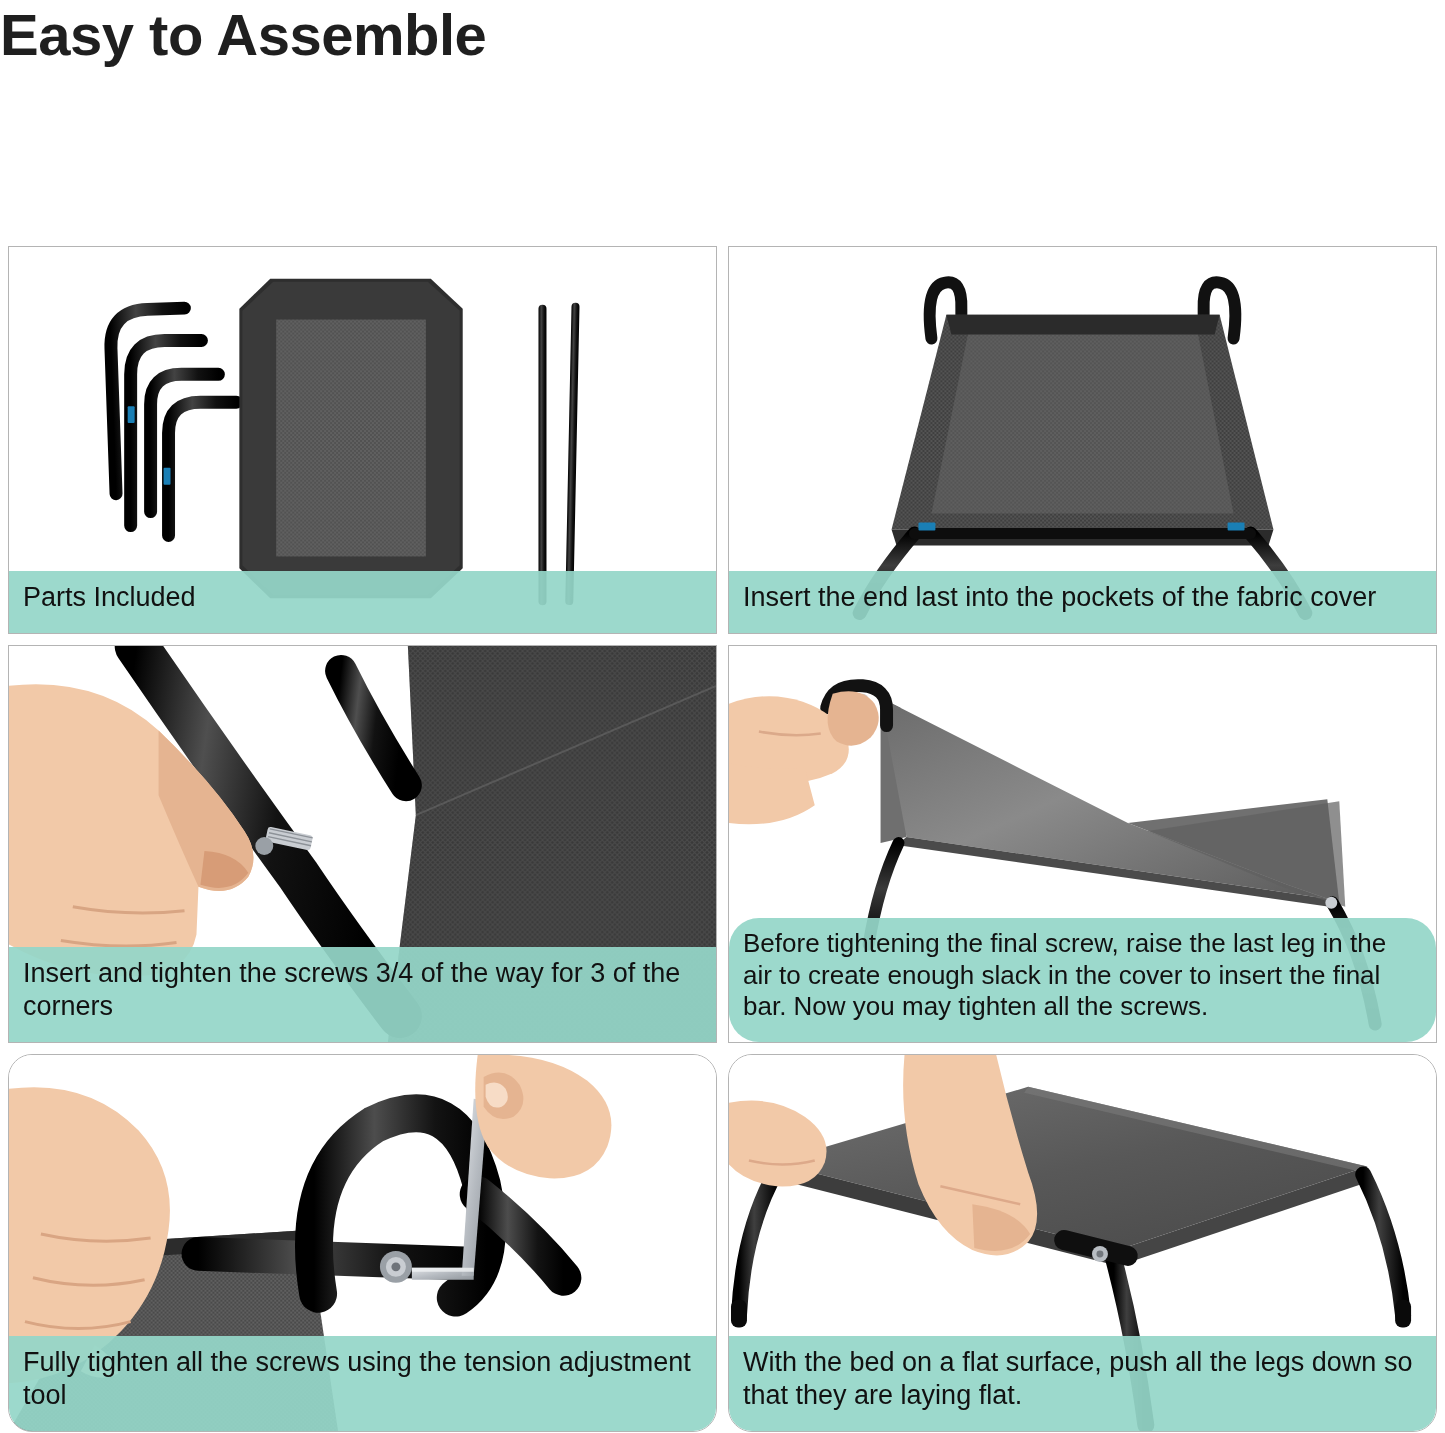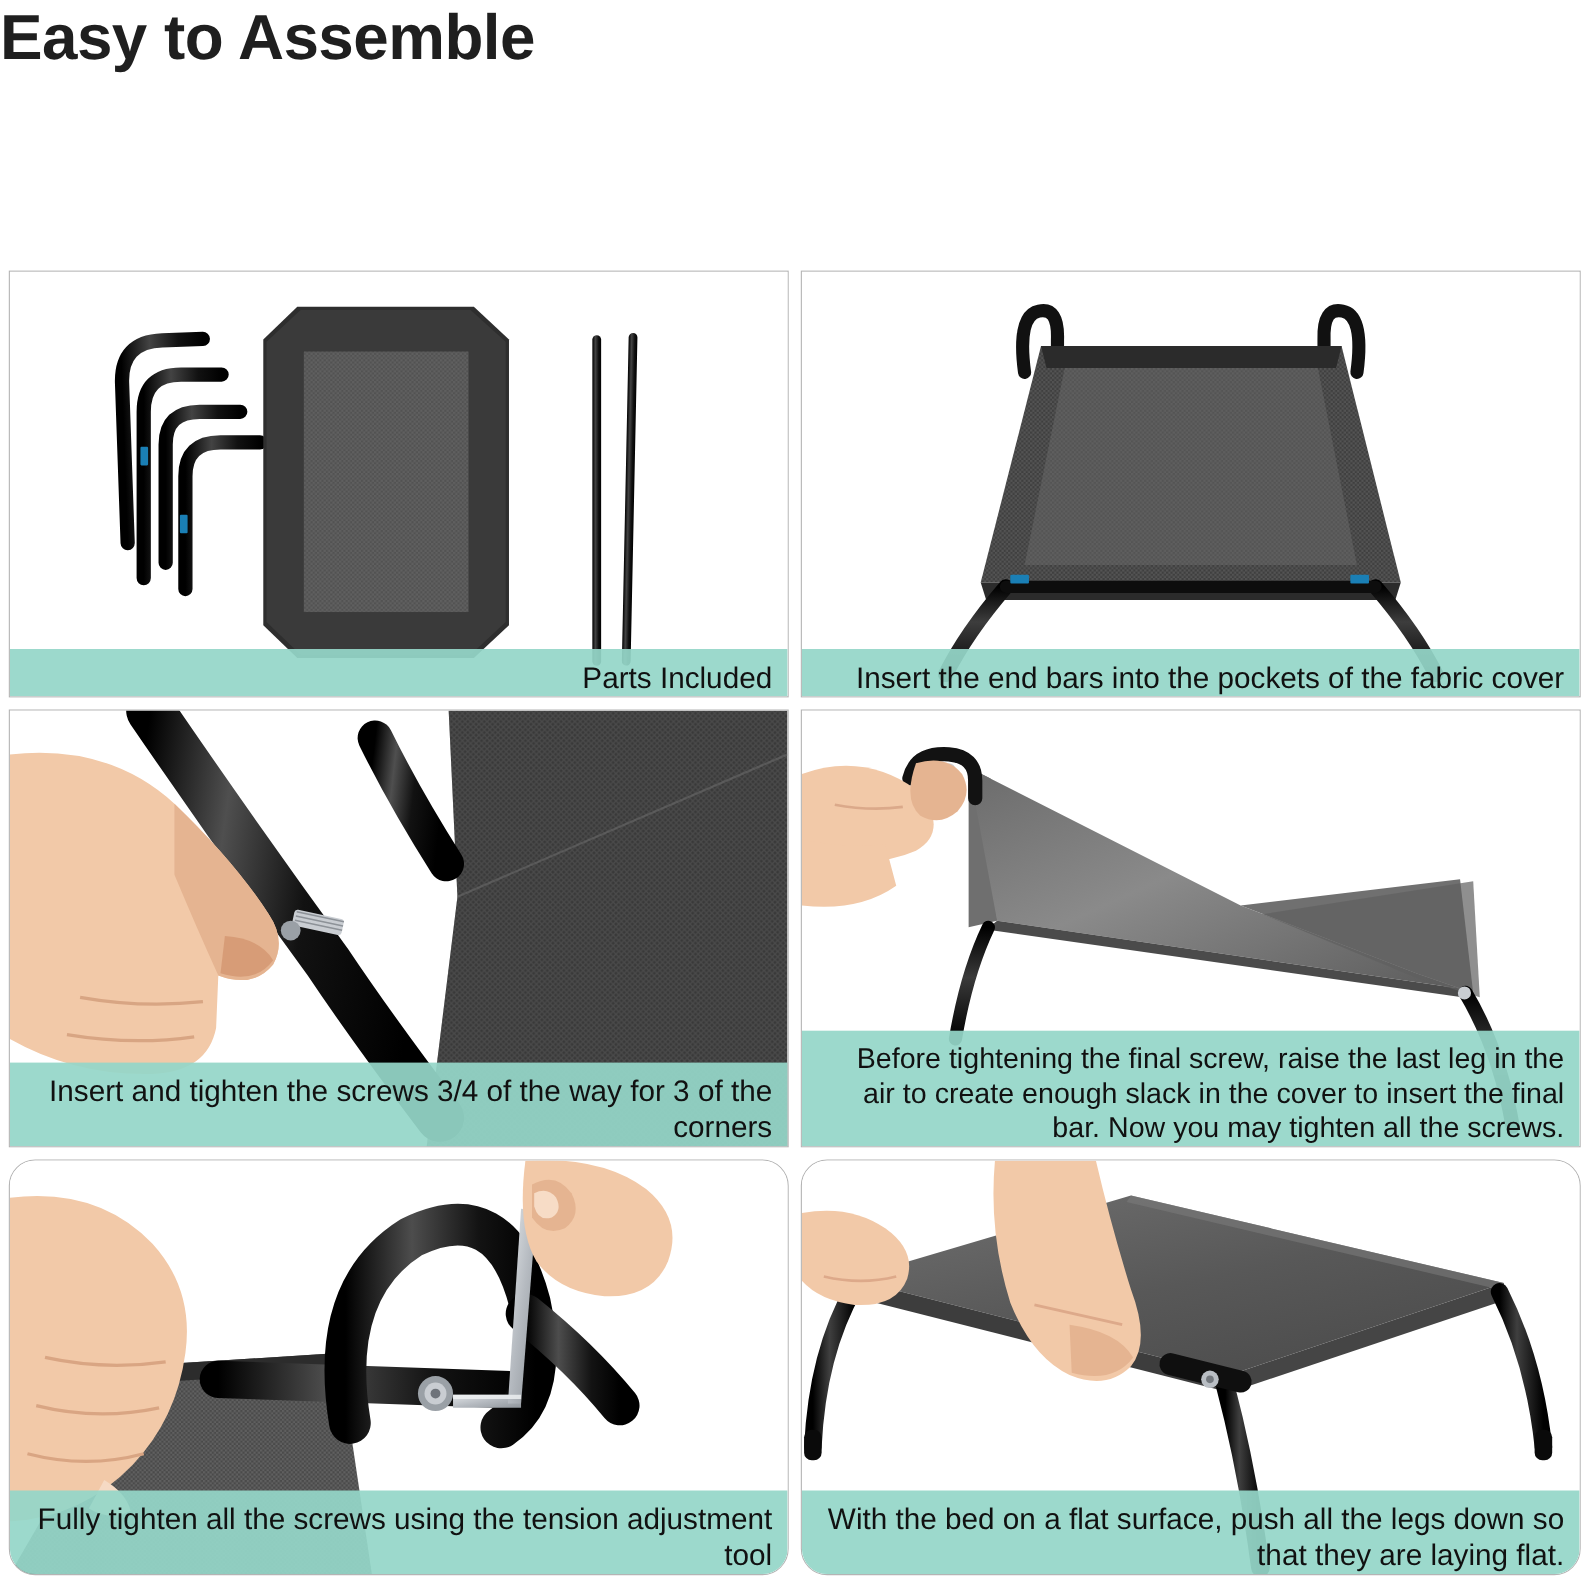--- a/index.html
+++ b/index.html
@@ -78,25 +78,25 @@
   
   .caption {
     position: absolute;
     left: 0;
     right: 0;
     bottom: 0;
     background: rgba(148, 214, 200, 0.93);
     color: #111111;
     font-size: 27px;
     line-height: 1.22;
-    text-align: right;
-    padding: 10px 14px 0;
+    text-align: left;
+    padding: 10px 14px 19px;
     z-index: 5;
   }
-  .caption.tall { font-size: 26px; }
+  .caption.tall { font-size: 26px; border-radius: 30px; }
 
   
   .skin-a { fill: #f2c9a8; }
   .skin-b { fill: #e5b491; }
   .skin-c { fill: #d79c77; }
   .metal  { fill: #c9cdd2; }
   .metal-d{ fill: #9aa0a6; }
   .bluetag{ fill: #1a7fb5; }
 </style>
 </head>
@@ -179,21 +179,21 @@
 
           <path d="M186,288 Q150,330 131,368" stroke="url(#tubeGrad2)" stroke-width="14" fill="none" stroke-linecap="round"></path>
           <path d="M523,288 Q559,330 578,368" stroke="url(#tubeGrad2)" stroke-width="14" fill="none" stroke-linecap="round"></path>
 
           <path d="M186,288 L523,288" stroke="#0d0d0d" stroke-width="11" stroke-linecap="round"></path>
 
           <rect class="bluetag" x="190" y="277" width="17" height="8" rx="1"></rect>
           <rect class="bluetag" x="500" y="277" width="17" height="8" rx="1"></rect>
         </svg>
       </div>
-      <div class="caption">Insert the end bars into the pockets of the fabric cover</div>
+      <div class="caption">Insert the end last into the pockets of the fabric cover</div>
     </div>
 
     <div class="panel panel-r2">
       <div class="art">
         <svg viewBox="0 0 709 398" preserveAspectRatio="none">
           <defs>
             <pattern id="meshC" width="5" height="5" patternUnits="userSpaceOnUse">
               <rect width="5" height="5" fill="#404040"></rect>
               <path d="M0,0 l5,5 M5,0 l-5,5" stroke="#5a5a5a" stroke-width="1.2"></path>
             </pattern>

